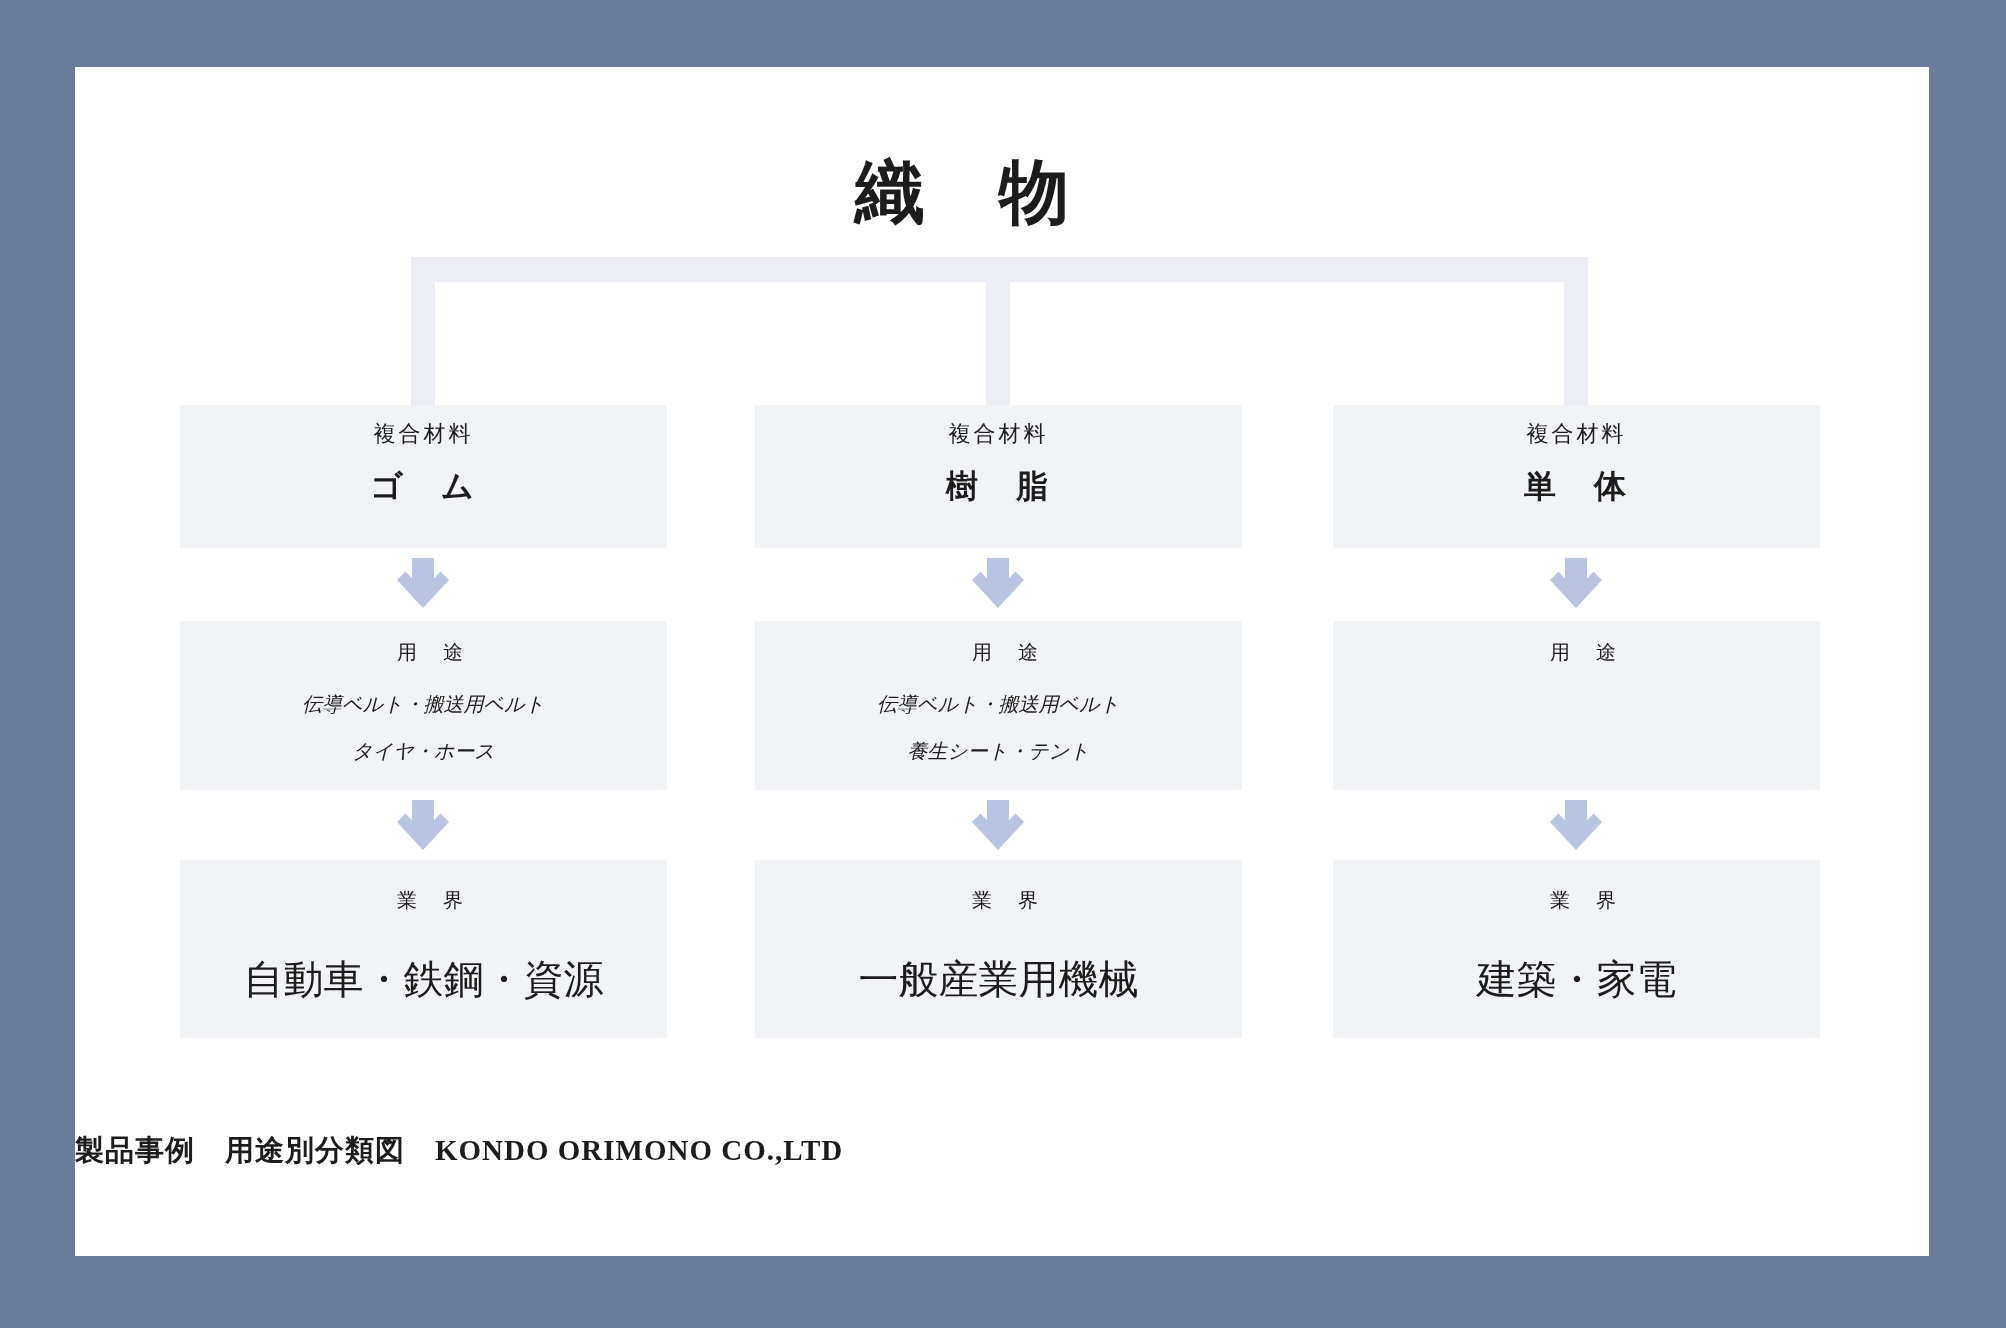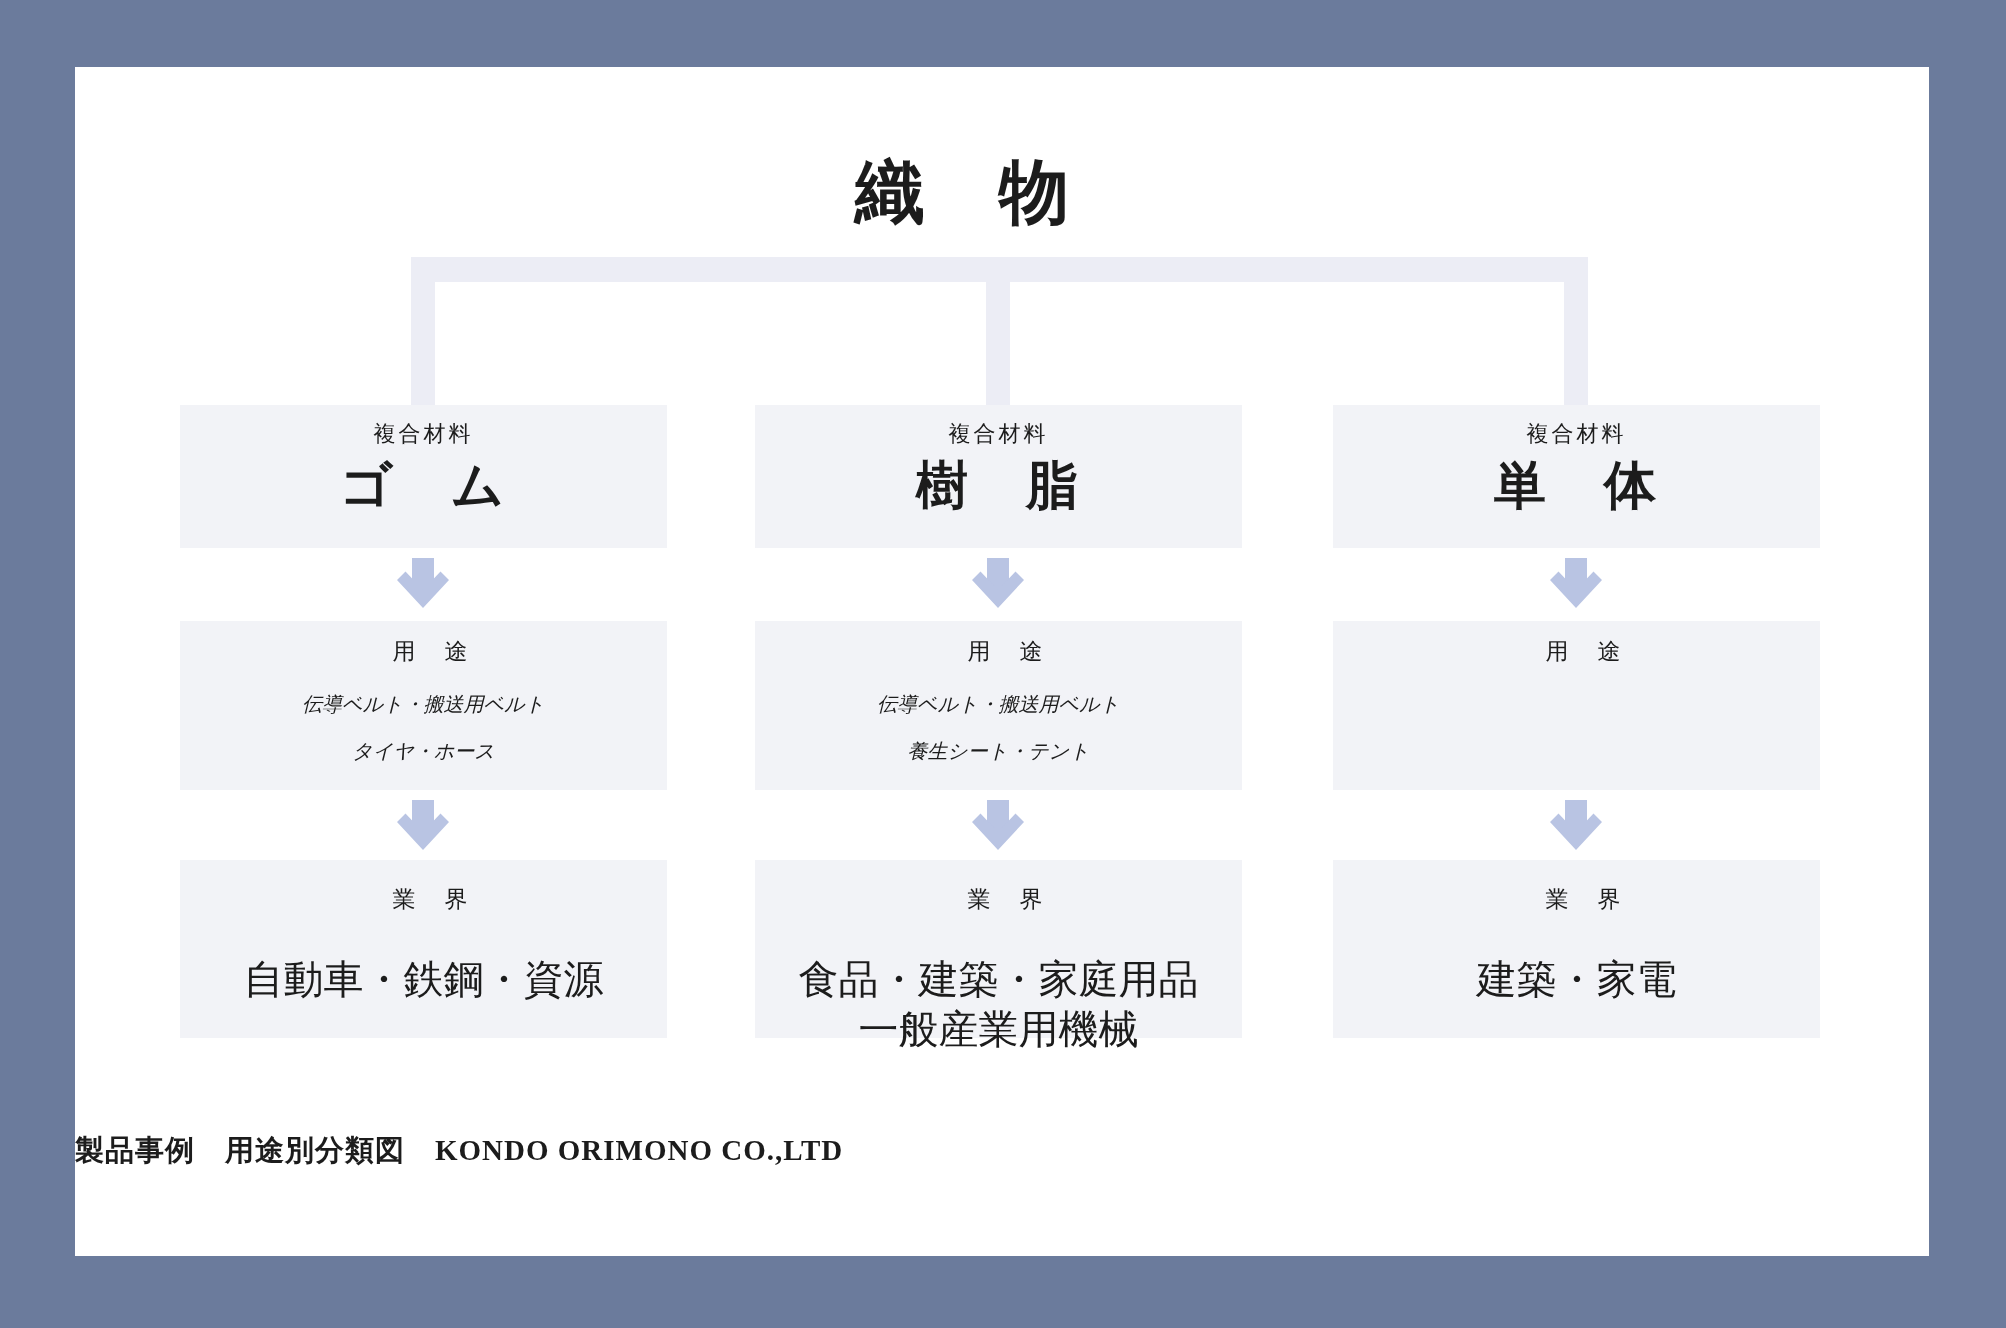--- a/index.html
+++ b/index.html
@@ -38,22 +38,22 @@
     box-sizing:border-box;text-align:center;
   }
   .col-1{left:180px;}
   .col-2{left:755px;}
   .col-3{left:1333px;}
   .row-material{top:405px;height:143px;padding-top:14px;align-items:center;}
   .row-usage{top:621px;height:169px;padding-top:16px;}
   .row-industry{top:860px;height:178px;padding-top:25px;gap:22px;}
 
   .box-label{font-size:22px;line-height:30px;letter-spacing:3px;}
-  .row-usage .box-label,.row-industry .box-label{font-size:23px;margin-left:16px;}
-  .material-name{font-size:52px;line-height:62px;margin-top:6px;font-weight:700;letter-spacing:3px;}
+  .row-usage .box-label,.row-industry .box-label{font-size:20px;margin-left:16px;}
+  .material-name{font-size:32px;line-height:62px;margin-top:6px;font-weight:700;letter-spacing:3px;}
   .usage-lines{margin-top:14px;}
   .usage-line{font-size:20px;line-height:47px;font-style:italic;}
   .industry-lines{margin-top:18px;}
   .industry-line{font-size:40px;line-height:50px;}
 
   .arrow{position:absolute;width:52px;height:50px;color:var(--color-arrow,#B9C4E3);}
   .arrow svg{display:block;width:52px;height:50px;}
   .arrow-r1{top:558px;}
   .arrow-r2{top:800px;}
   .arrow-c1{left:397px;}
@@ -128,21 +128,20 @@
   </div>
   <div class="arrow arrow-c2 arrow-r2">
     <svg viewBox="0 0 52 50" fill="currentColor" aria-hidden="true">
       <rect x="15" y="0" width="22" height="34"></rect>
       <path d="M0 22 L26 50 L52 22 L43.5 13.5 L26 32 L8.5 13.5 Z"></path>
     </svg>
   </div>
   <div class="col-box col-2 row-industry">
     <div class="box-label">業　界</div>
     <div class="industry-lines">
-      <div class="industry-line">食品・建築・家庭用品</div>
       <div class="industry-line">一般産業用機械</div>
     </div>
   </div>
 
   <div class="col-box col-3 row-material">
     <div class="box-label">複合材料</div>
     <div class="material-name">単　体</div>
   </div>
   <div class="arrow arrow-c3 arrow-r1">
     <svg viewBox="0 0 52 50" fill="currentColor" aria-hidden="true">

